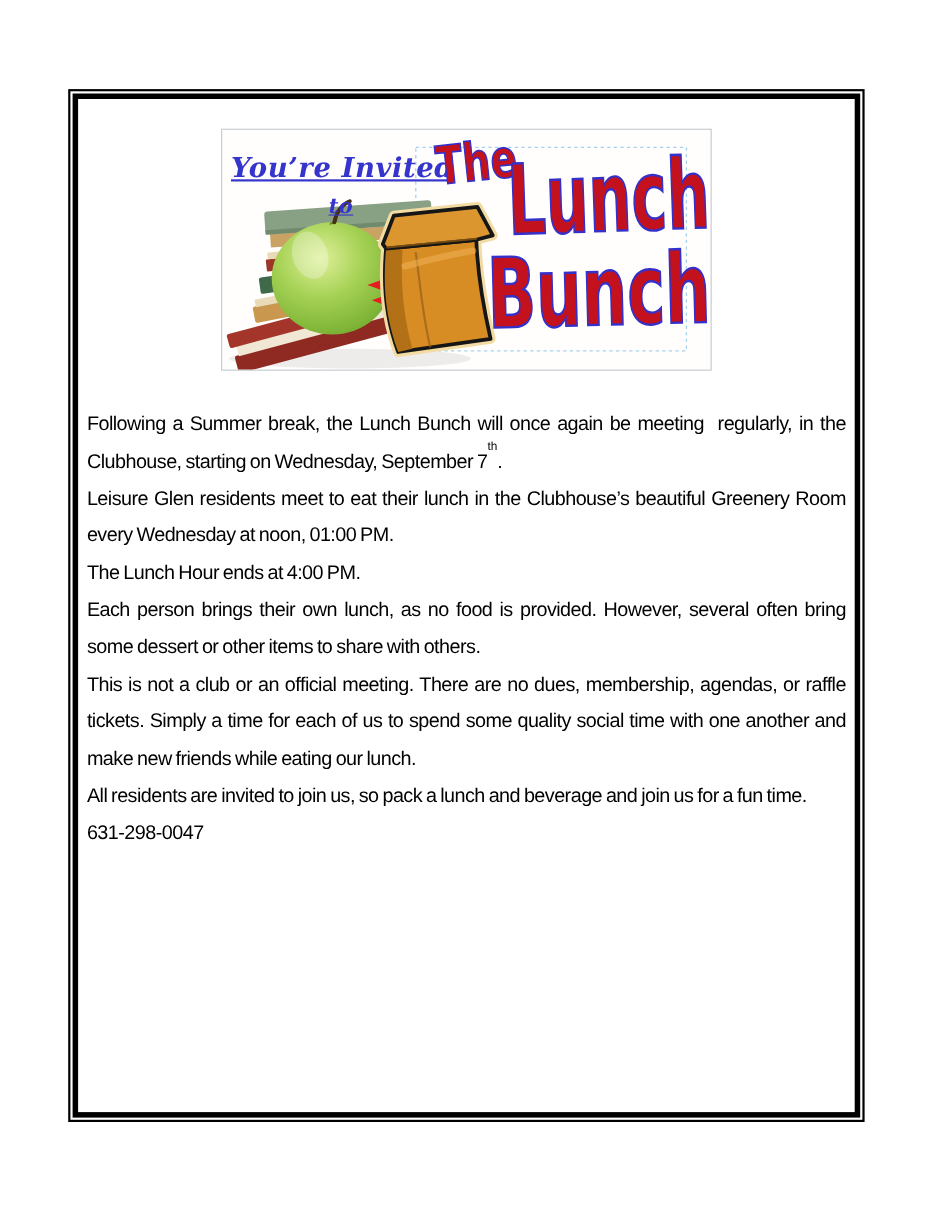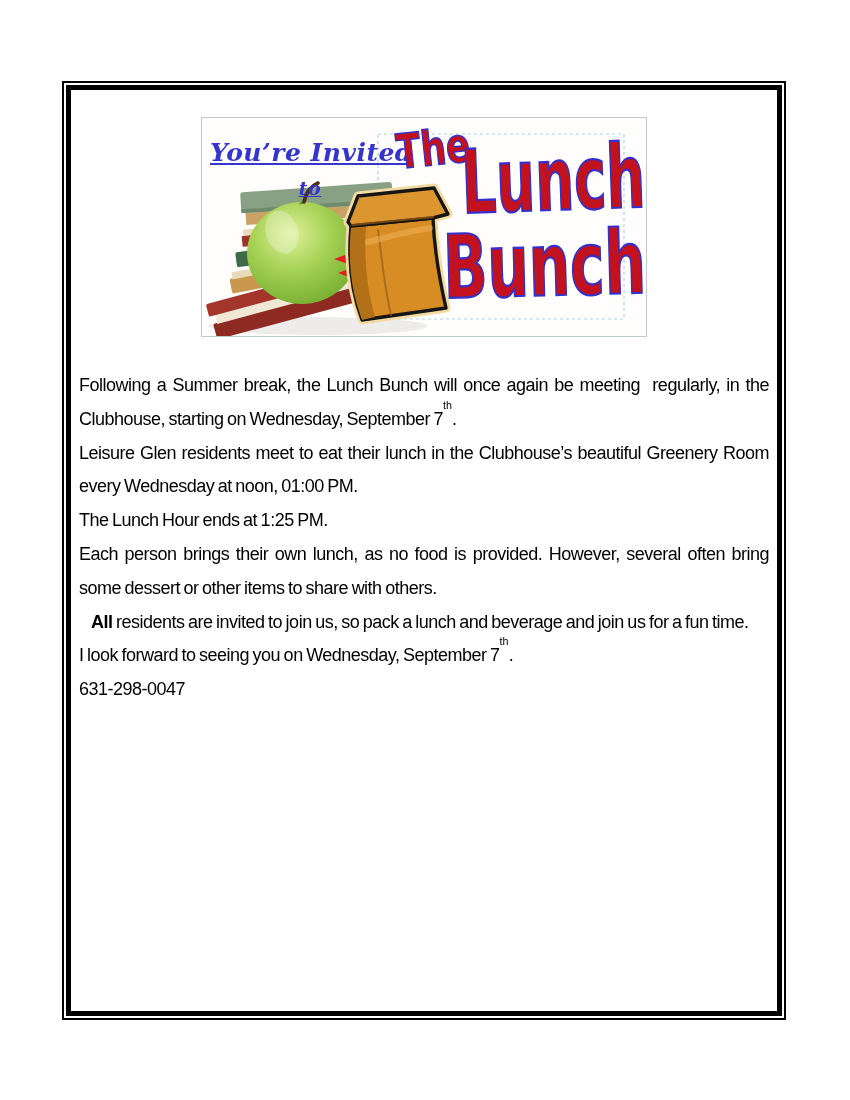--- a/index.html
+++ b/index.html
@@ -38,21 +38,21 @@
               transform:rotate(-6deg) scaleX(.74); }
   .wa-lunch { left:258px; top:21px;  font-size:88px; transform:rotate(-2deg)  scaleX(.62); }
   .wa-bunch { left:240px; top:106px; font-size:88px; transform:rotate(-1.5deg) scaleX(.66); }
   
   .content {
     margin-top:32px; color:#000; text-align:justify;
     font-size:18px; line-height:33.8px; letter-spacing:-0.5px; word-spacing:-1px;
   }
   .content p { margin:0; padding:0; }
   .content sup { font-size:60%; line-height:0; position:relative; top:-9px; letter-spacing:0; }
-  .content b { font-weight:bold;margin-left:12px; }
+  .content b { font-weight:normal; }
 </style>
 </head>
 <body>
 
 <div class="frame">
   <div class="frame-inner">
 
     <div class="banner">
       <svg width="444" height="218" viewBox="0 0 444 218">
         <defs>
@@ -119,21 +119,21 @@
       <div class="invited invited1">You’re Invited</div>
       <div class="invited invited2">to</div>
       <div class="wa wa-the">The</div>
       <div class="wa wa-lunch">Lunch</div>
       <div class="wa wa-bunch">Bunch</div>
     </div>
 
     <div class="content">
         <p><span>Following a Summer break, the Lunch Bunch will once again be meeting&nbsp; regularly, in the Clubhouse, starting on Wednesday, September 7</span><sup>th</sup><span>.</span></p>
         <p><span>Leisure Glen residents meet to eat their lunch in the Clubhouse’s beautiful Greenery Room every Wednesday at noon, 01:00 PM.</span></p>
-        <p><span>The Lunch Hour ends at 1:25 PM.</span></p>
+        <p><span>The Lunch Hour ends at 4:00 PM.</span></p>
         <p><span>Each person brings their own lunch, as no food is provided. However, several often bring some dessert or other items to share with others.</span></p>
+        <p><span>This is not a club or an official meeting. There are no dues, membership, agendas, or raffle tickets. Simply a time for each of us to spend some quality social time with one another and make new friends while eating our lunch.</span></p>
         <p><b>All</b><span> residents are invited to join us, so pack a lunch and beverage and join us for a fun time.</span></p>
-        <p><span>I look forward to seeing you on Wednesday, September 7</span><sup>th</sup><span>.</span></p>
         <p><span>631-298-0047</span></p>
       </div>
 
   </div>
 </div>
 
 </body></html>

